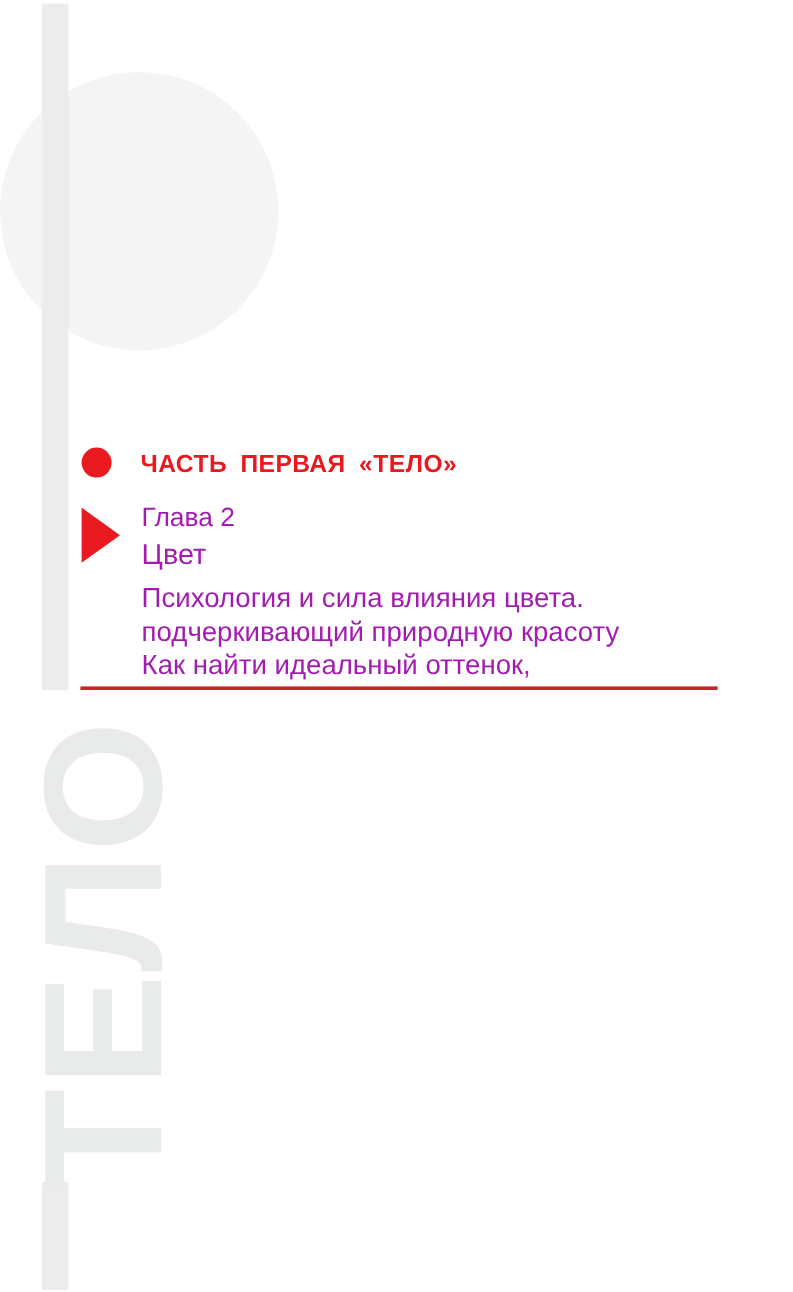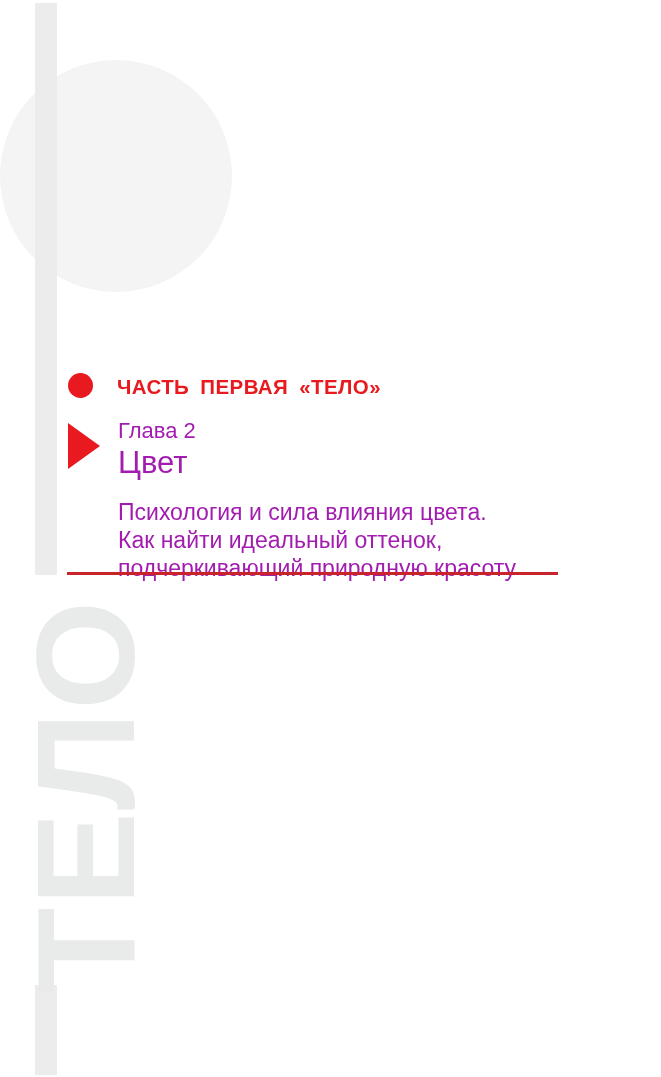--- a/index.html
+++ b/index.html
@@ -7,20 +7,21 @@
     width: 661px; height: 1077px;
     background: #ffffff;
     font-family: "Liberation Sans", sans-serif;
     overflow: hidden;
   }
   .page {
     position: relative;
     width: 558px; height: 1077px;
     background: #ffffff;
     overflow: hidden;
+    padding-left: 40px;
   }
   
   .bg-circle {
     position: absolute;
     left: 0px; top: 60px;
     width: 232px; height: 232px;
     border-radius: 50%;
     background: #f4f4f4;
   }
   .vbar-top {
@@ -79,23 +80,23 @@
     left: 118px; top: 418px;
     width: 520px;
     color: #a21caf;
   }
   .chapter-label {
     font-size: 22px;
     line-height: 26px;
     margin-bottom: 2px;
   }
   .chapter-title {
-    font-size: 31px;
+    font-size: 24px;
     line-height: 34px;
-    margin-bottom: 18px;
+    margin-bottom: 4px;
   }
   .chapter-subtitle {
     font-size: 23px;
     line-height: 28px;
   }
   .chapter-subtitle span { display: block; }
   .red-rule {
     position: absolute;
     left: 67px; top: 572px;
     width: 591px; height: 3px;
@@ -114,20 +115,20 @@
 
   <div class="red-dot"></div>
   <div class="part-title">ЧАСТЬ ПЕРВАЯ «ТЕЛО»</div>
 
   <div class="chapter-arrow"></div>
   <div class="chapter-block">
     <div class="chapter-label">Глава 2</div>
     <div class="chapter-title">Цвет</div>
     <div class="chapter-subtitle">
       <span>Психология и сила влияния цвета.</span>
+      <span>подчеркивающий природную красоту</span>
       <span>Как найти идеальный оттенок,</span>
-      <span>подчеркивающий природную красоту</span>
     </div>
   </div>
 
   <div class="red-rule"></div>
 
 </div>
 
 </body></html>

